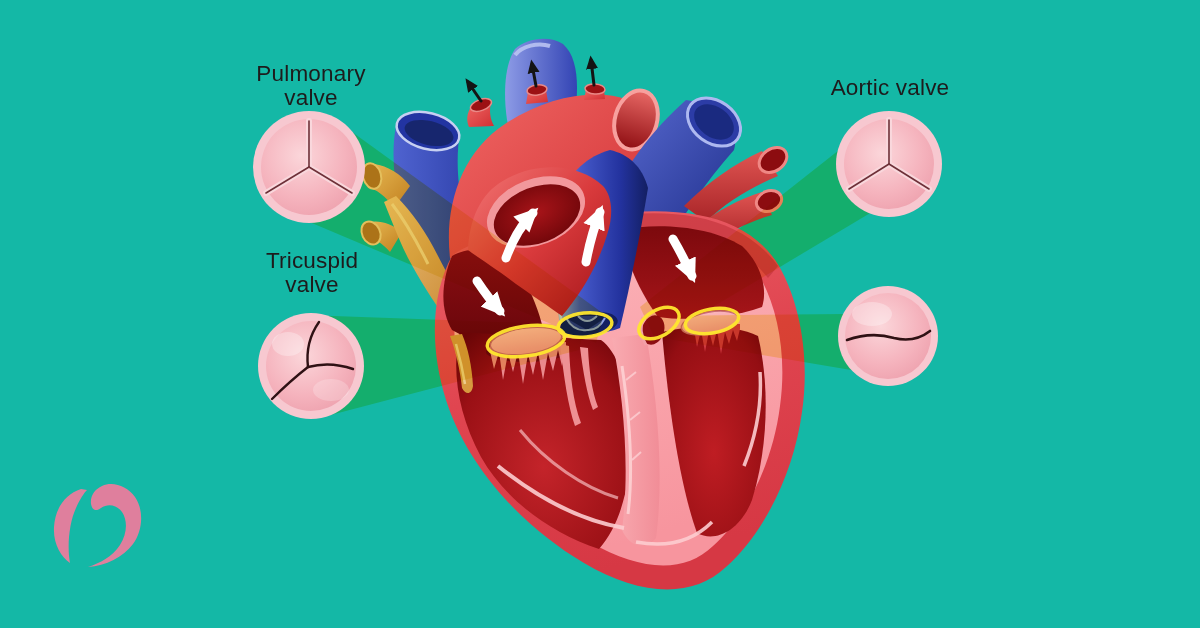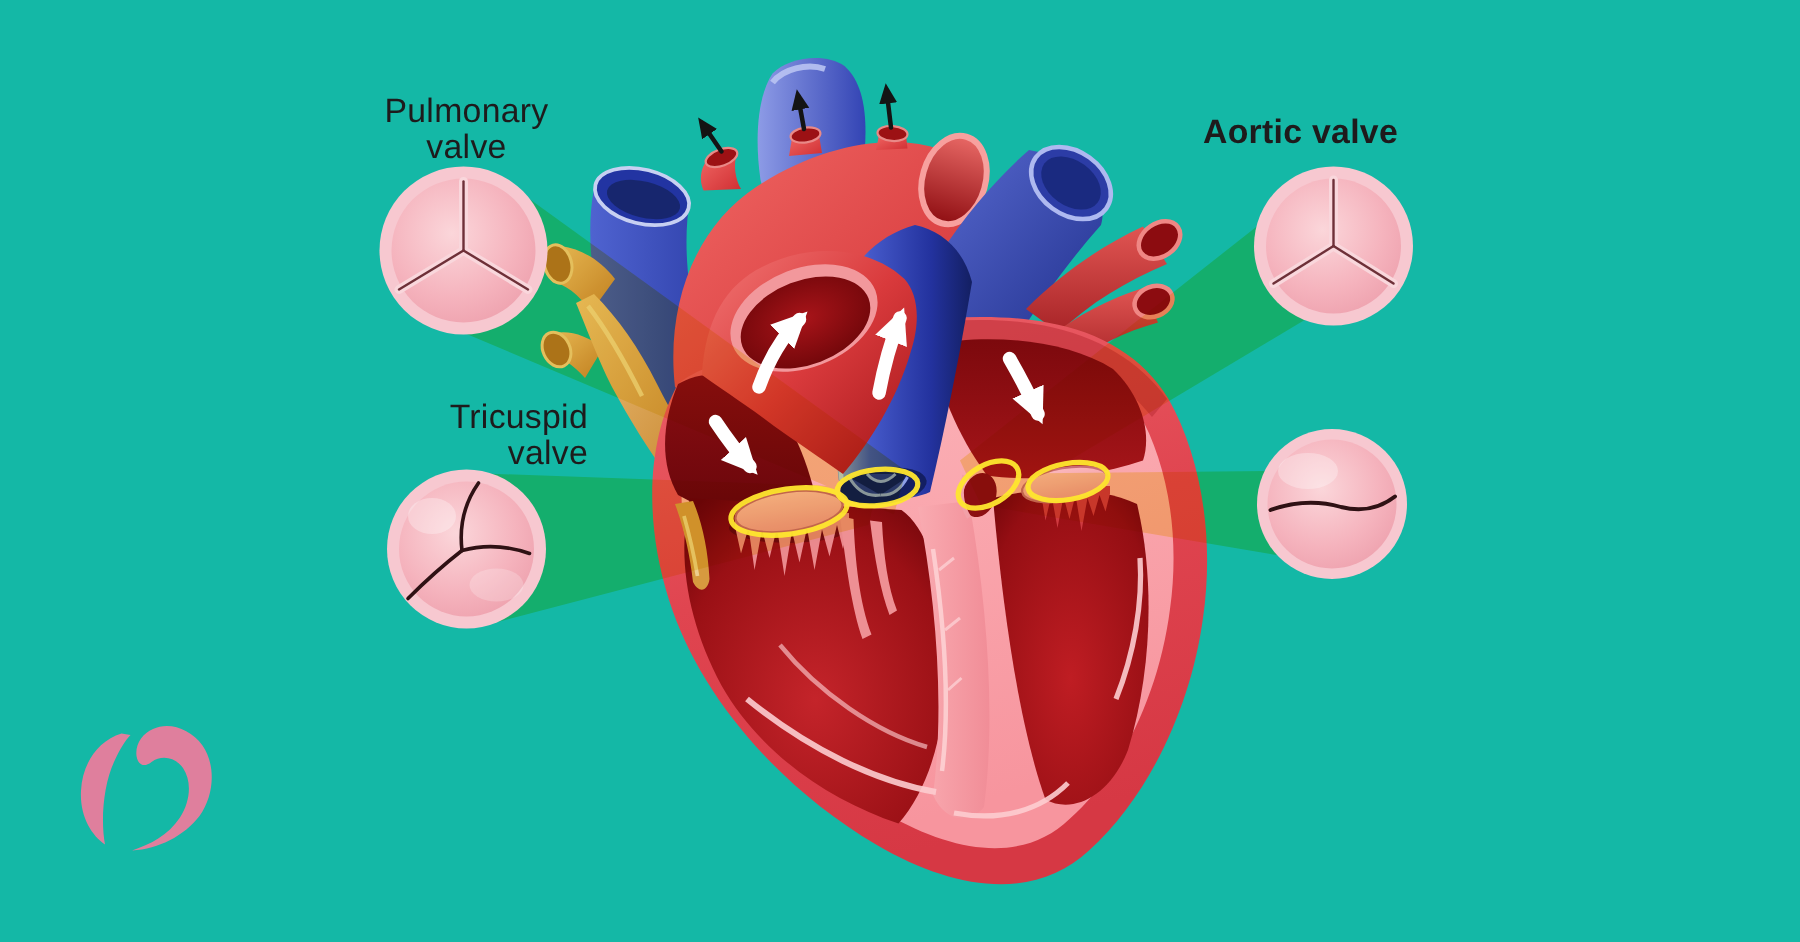--- a/index.html
+++ b/index.html
@@ -286,23 +286,23 @@
     <path d="M 81,489 C 65,494 55,509 54,527 C 53,544 61,557 70,563 C 67,547 69,523 76,508 C 80,499 84,493 87,490 Z"></path>
     <path d="M 102,486 C 95,489 90,496 91,504 C 92,510 96,512 101,508 C 108,503 117,505 122,512 C 128,521 127,534 120,545 C 112,557 100,563 88,567 C 106,566 123,557 133,544 C 143,530 144,510 135,497 C 127,486 113,481 102,486 Z"></path>
   </g>
 </svg>
 
 <div class="valve-label" style="left:231px;top:62px;width:160px;">
   <span>Pulmonary</span><br>
   <span>valve</span>
 </div>
 
-<div class="valve-label" style="left:232px;top:266px;width:160px;text-align:right;">
+<div class="valve-label" style="left:232px;top:249px;width:160px;">
   <span>Tricuspid</span><br>
   <span>valve</span>
 </div>
 
-<div class="valve-label" style="left:767px;top:76px;width:200px;font-weight:bold;">
+<div class="valve-label" style="left:790px;top:76px;width:200px;">
   <span>Aortic valve</span>
 </div>
 
 
 </div>
 
 </body></html>

